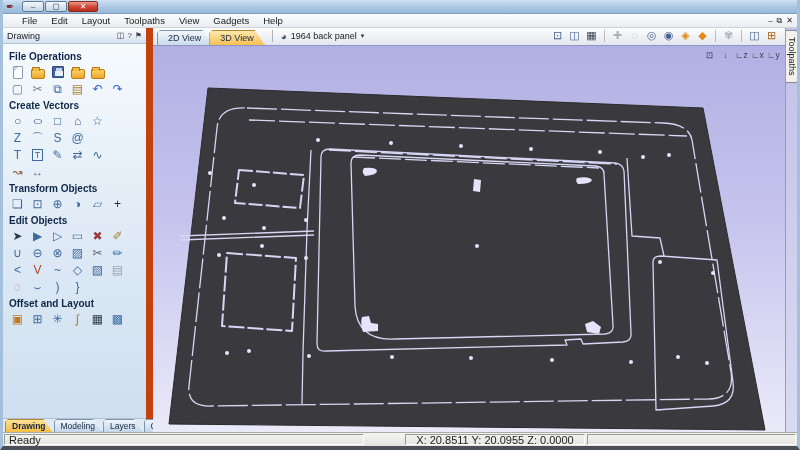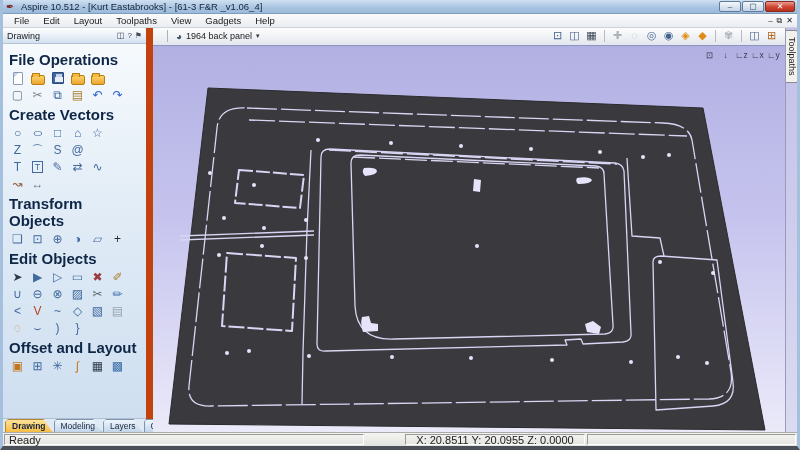--- a/index.html
+++ b/index.html
@@ -10,32 +10,32 @@
   .titlebar{height:14px;background:linear-gradient(#cfe0f2,#a7c3e0 60%,#9cbbdb);display:flex;align-items:center;
             font-size:9.5px;color:#15233a;padding:0 2px;border-bottom:1px solid #7e9cbd;}
   .app-icon{width:11px;height:10px;margin:0 4px 0 1px;color:#7d2020;font-size:10px;line-height:10px;}
   .title-text{flex:1;white-space:nowrap;overflow:hidden;}
   .winbtn{height:11px;border:1px solid #5f7b9a;border-radius:2px;font-size:8px;line-height:9px;text-align:center;color:#30405a;
           background:linear-gradient(#f4f8fc,#c4d4e6);margin-left:1px;}
   .winbtn.min,.winbtn.max{width:22px;}
   .winbtn.close{width:30px;background:linear-gradient(#e89a8a,#cf4433 55%,#b7311f);color:#fff;border-color:#8c2a1a;}
   
   .menubar{height:14px;background:linear-gradient(#fbfbfb,#e9edf2);display:flex;align-items:center;font-size:9.5px;color:#1a1a1a;
-           border-bottom:1px solid #cfd4da;padding-left:4px;}
+           border-bottom:1px solid #cfd4da;padding-left:12px;}
   .menu-item{padding:0 7px;line-height:14px;cursor:default;}
   .mdi-controls{margin-left:auto;display:flex;align-items:center;padding-right:4px;gap:4px;}
   .mdi-btn{font-size:8px;color:#222;line-height:10px;}
   
   .main{display:flex;height:404px;}
   .leftcol{width:150px;display:flex;flex-direction:column;background:#e4eef8;border-right:7px solid #c2410c;}
   .panel-header{height:16px;background:linear-gradient(#ffffff,#d3e1f0);border-bottom:1px solid #b4c4d6;
                 display:flex;align-items:center;font-size:9px;color:#222;padding:0 4px;}
   .panel-header .ph-icons{margin-left:auto;display:flex;gap:3px;font-size:8px;color:#445;}
   .panel-body{flex:1;padding:4px 6px;background:linear-gradient(#f6fafd,#dde9f5 55%,#cfdff0);overflow:hidden;}
-  .section-title{font-size:15px;font-weight:bold;color:#0f2747;margin:3px 0 2px 0;}
+  .section-title{font-size:10px;font-weight:bold;color:#0f2747;margin:3px 0 2px 0;}
   .icon-row{display:flex;gap:3px;margin:1px 0;}
   .ic{width:17px;height:16px;display:flex;align-items:center;justify-content:center;font-size:12px;color:#40699c;cursor:pointer;}
   .ic.stretch span{display:inline-block;transform:scaleX(1.5);}
   .ic.boxed span{border:1px solid #40699c;padding:0 2px;font-size:9px;line-height:10px;}
   .sh{display:inline-block;position:relative;}
   .sh-page{width:10px;height:13px;background:#fff;border:1px solid #8a9ab0;border-radius:1px;
            background:linear-gradient(135deg,#c9d6e6 3px,#fff 3px);}
   .sh-folder{width:14px;height:10px;margin-top:3px;background:linear-gradient(#fcd468,#eca52e);border:1px solid #b87e14;border-radius:1px 2px 2px 2px;}
   .sh-folder::before{content:"";position:absolute;top:-3px;left:0;width:6px;height:3px;background:#f2ba40;border:1px solid #b87e14;border-bottom:none;border-radius:1px 1px 0 0;}
   .sh-floppy{width:12px;height:12px;background:#3f66a0;border:1px solid #2c4a78;border-radius:1px;}
@@ -76,21 +76,20 @@
   .sseg.ready{width:360px;}
   .sseg.coords{width:180px;justify-content:center;white-space:nowrap;margin-left:40px;}
   .sseg.tail{flex:1;}
 </style>
 </head>
 <body>
 
 <div class="window">
   <div class="titlebar">
     <span class="app-icon">✒</span>
-    <span class="title-text">Aspire 10.512 - [Kurt Eastabrooks] - [61-3  F&amp;R _v1.06_4]</span>
     <span id="win-controls" style="display: flex;">
         <span class="winbtn min">–</span>
         <span class="winbtn max">▢</span>
         <span class="winbtn close">✕</span>
       </span>
   </div>
 
   <div class="menubar">
     <span id="menu-items" style="display:flex;">
         <span class="menu-item">File</span>
@@ -345,20 +344,24 @@
       <div class="bottom-tabs" id="bottom-tabs">
           <span class="btab active">Drawing</span>
           <span class="btab">Modeling</span>
           <span class="btab">Layers</span>
           <span class="btab">Clipart</span>
         </div>
     </div>
 
     <div class="viewcol">
       <div class="viewtabs">
+        <span id="view-tabs" style="display:flex;align-items:flex-end;">
+            <span class="vtab">2D View</span>
+            <span class="vtab active">3D View</span>
+          </span>
         <span class="vsep"></span>
         <span class="model-select">
           <span class="globe">◕</span>
           <span>1964 back panel</span>
           <span class="caret">▾</span>
         </span>
         <span class="view-toolbar" id="view-toolbar">
             <span class="ticon">⊡</span>
             <span class="ticon">◫</span>
             <span class="ticon" style="color: rgb(60, 72, 84);">▦</span>

